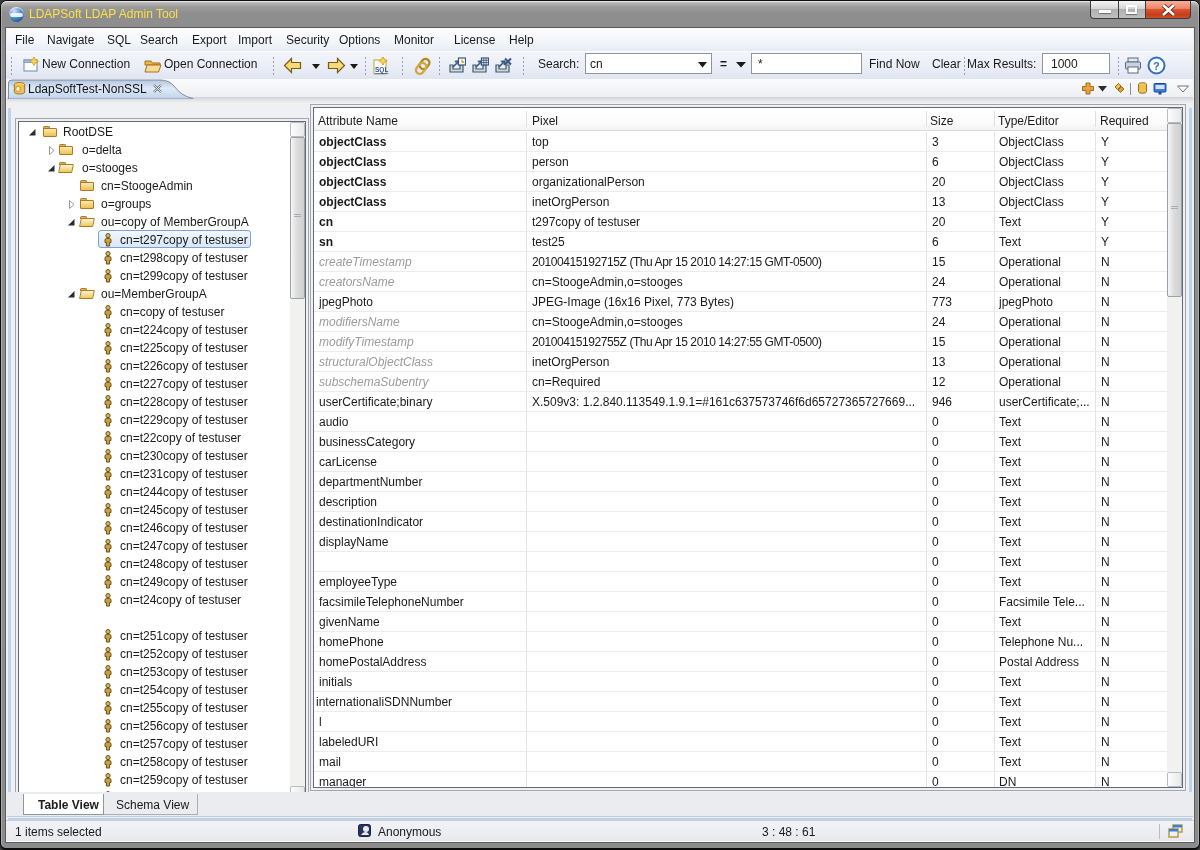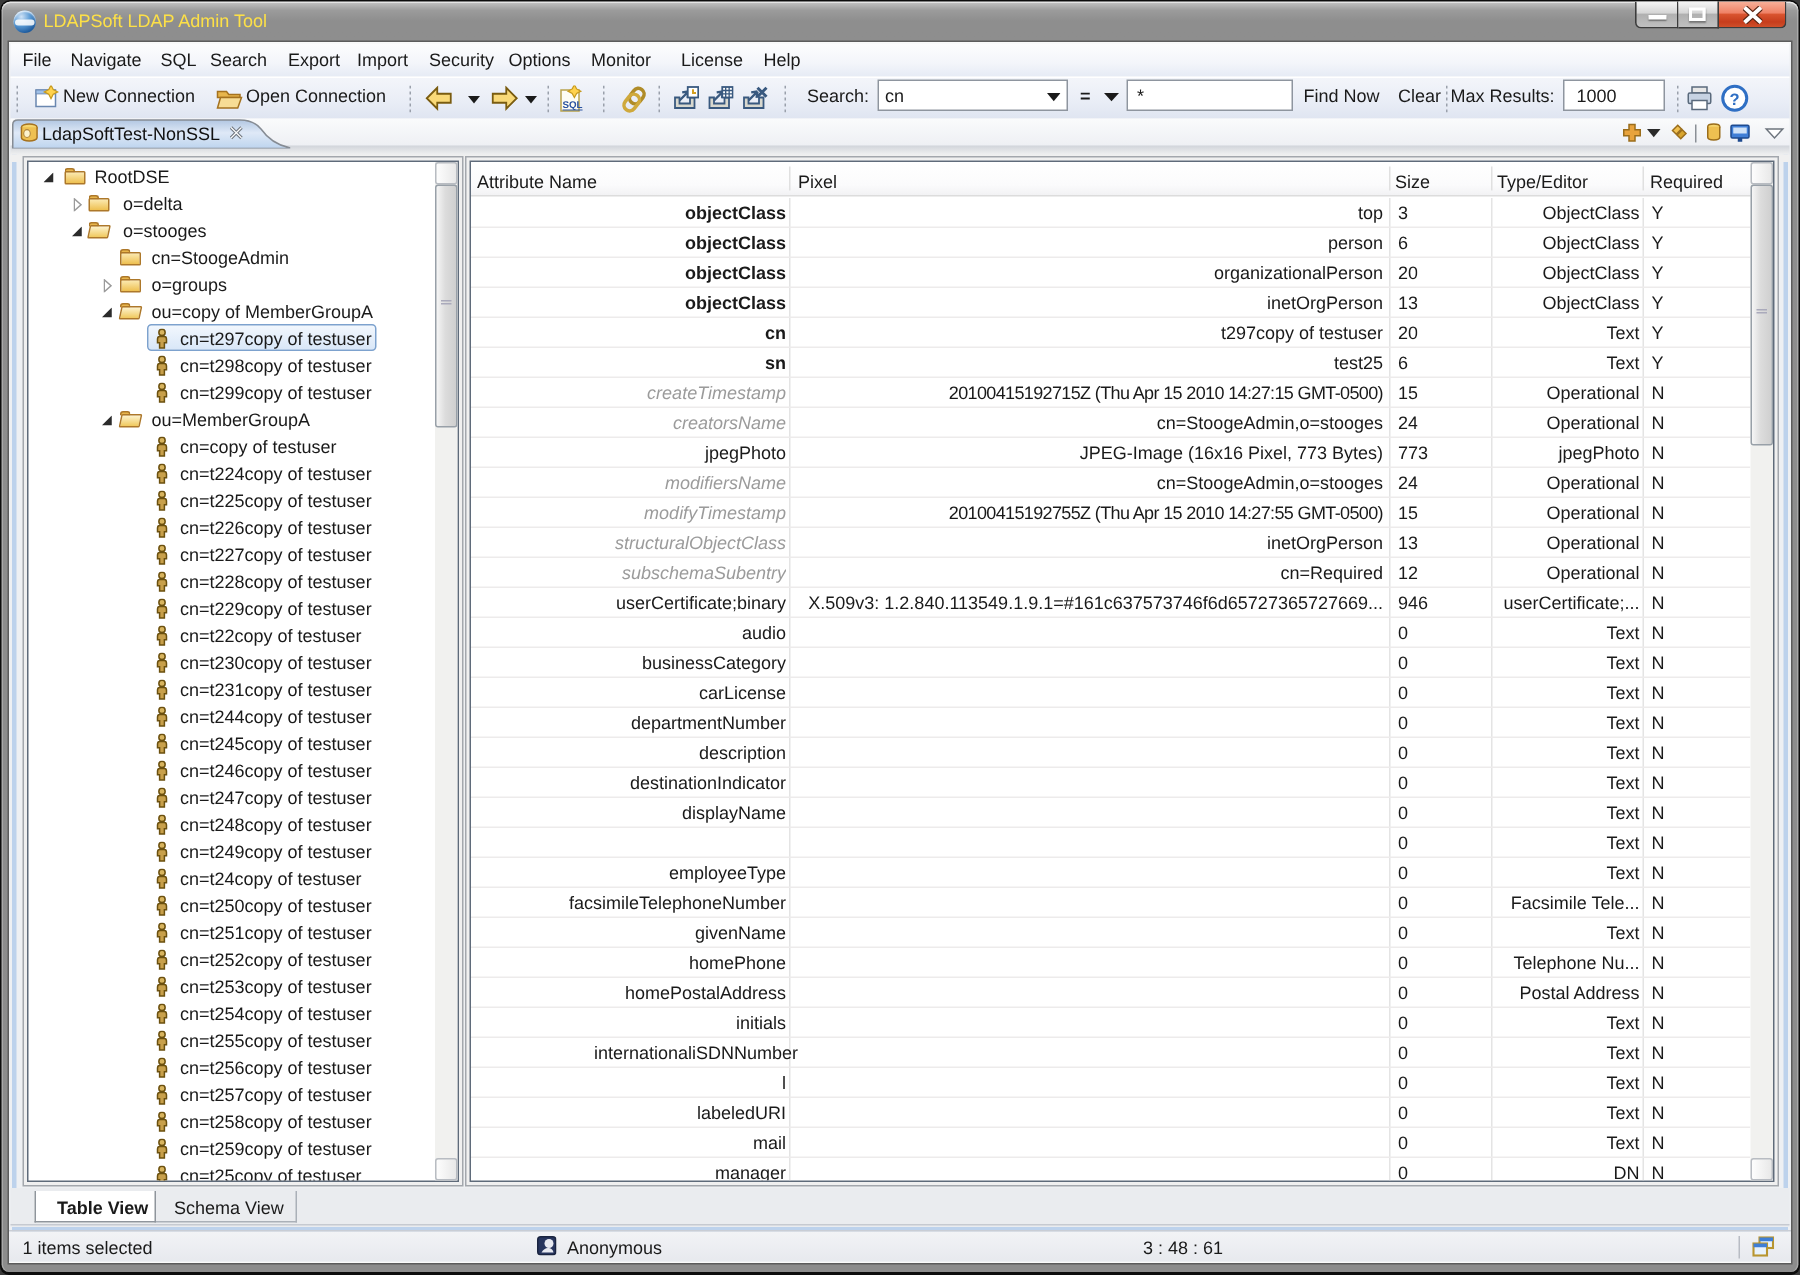--- a/index.html
+++ b/index.html
@@ -18,21 +18,21 @@
 
 .wbtn{position:absolute;top:1px;height:18px;border:1px solid #3c3c3c;border-top:none;}
 #btnmin{left:1090px;width:29px;border-radius:0 0 0 4px;background:linear-gradient(#f6f6f6,#d5d5d5 45%,#b0b0b0 50%,#c0c0c0);}
 #btnmax{left:1119px;width:27px;border-left:none;background:linear-gradient(#f6f6f6,#d5d5d5 45%,#b0b0b0 50%,#c0c0c0);}
 #btnclose{left:1146px;width:45px;border-left:none;border-radius:0 0 4px 0;background:linear-gradient(#f6b19a,#ef8165 45%,#d9542f 50%,#c63d1c 80%,#cf4f2a);}
 #btnmin i{position:absolute;left:8px;top:9px;width:12px;height:3px;background:#fff;box-shadow:0 1px 1px rgba(0,0,0,.4);}
 #btnmax i{position:absolute;left:7px;top:4px;width:11px;height:9px;border:2px solid #fff;box-shadow:0 1px 1px rgba(0,0,0,.35);background:transparent;}
 #btnclose svg{position:absolute;left:16px;top:3px;}
 
 #client{position:absolute;left:6px;top:28px;right:6px;bottom:8px;background:#eef0f3;
- border-top:1px solid #fafafa;border-bottom:1px solid #fafafa;box-shadow:0 0 0 1px #5c5c5c;text-align:right;}
+ border-top:1px solid #fafafa;border-bottom:1px solid #fafafa;box-shadow:0 0 0 1px #5c5c5c;}
 #blueedge{position:absolute;left:2px;top:50px;right:2px;height:742px;box-shadow:inset 0 0 0 3px #bdd2ec;}
 
 #menubar{position:absolute;left:1px;top:0px;right:1px;height:22px;background:linear-gradient(#fdfdfe,#f3f5fa 60%,#e6ebf5);}
 .mi{position:absolute;top:4px;}
 
 #toolbar{position:absolute;left:1px;top:22px;right:1px;height:28px;background:linear-gradient(#f3f5fa,#e9edf6 60%,#dfe5f1);border-top:1px solid #fff;}
 .tsep{position:absolute;top:5px;height:18px;width:1px;background-image:linear-gradient(#9aa0ab 2px,transparent 2px);background-size:1px 4px;}
 .tbtxt{position:absolute;top:5px;color:#1a1a1a;}
 .field{position:absolute;top:1px;height:21px;background:#fff;border:1px solid #8e959f;}
 
@@ -219,21 +219,21 @@
         <ellipse cx="4.5" cy="2.5" rx="4" ry="1.8" fill="#f5d56e" stroke="#9a6d1b"></ellipse>
         <path d="M.5 2.5 v7 a4 1.8 0 0 0 8 0 v-7" fill="#eec051" stroke="#9a6d1b"></path>
       </g>
 <g transform="translate(72,0)">
         <rect x="0" y="1.5" width="12" height="8.5" rx="1" fill="#3f7ed6" stroke="#1d4a8f"></rect>
         <rect x="1.5" y="3" width="9" height="4" fill="#cfe2f8"></rect>
         <rect x="4.5" y="10" width="3" height="2.5" fill="#1d4a8f"></rect>
       </g>
 <path d="M95.5 4 h11 l-5.5 6 z" fill="#fff" stroke="#6e757e"></path>
 </svg>
-    <div class="panel" style="left:9px;top:75px;width:294px;height:687px">
+    <div class="panel" style="left:9px;top:89px;width:294px;height:687px">
       <div class="panelin" id="treepanel">
         <div class="trow" style="top:1.0px;left:0;right:0">
           <svg class="abs" style="left:10px;top:6px" width="7" height="7">
             <path d="M6.5 0 L6.5 6.5 L0 6.5 Z" fill="#2b2b2b"></path>
           </svg>
           <span class="folder" style="left:24px">
             <span class="back"></span>
             <span class="front"></span>
           </span>
           <span class="abs" style="left:44px;top:0px">RootDSE</span>
@@ -428,27 +428,20 @@
             <path d="M1 7.2 Q1 5.4 2.5 5.4 L5.5 5.4 Q7 5.4 7 7.2 L7 9.5 L5.6 9.5 L5.6 13 L2.4 13 L2.4 9.5 L1 9.5 Z" fill="#c8a04b" stroke="#6b500f" stroke-width="1"></path>
           </svg>
           <span class="abs" style="left:101px;top:0px">cn=t249copy of testuser</span>
         </div>
 <div class="trow" style="top:469.0px;left:0;right:0">
           <svg class="person" style="left:85px" width="8" height="14" viewBox="0 0 8 14">
             <circle cx="4" cy="2.6" r="2.1" fill="#d8b45e" stroke="#6b500f" stroke-width="1"></circle>
             <path d="M1 7.2 Q1 5.4 2.5 5.4 L5.5 5.4 Q7 5.4 7 7.2 L7 9.5 L5.6 9.5 L5.6 13 L2.4 13 L2.4 9.5 L1 9.5 Z" fill="#c8a04b" stroke="#6b500f" stroke-width="1"></path>
           </svg>
           <span class="abs" style="left:101px;top:0px">cn=t24copy of testuser</span>
-        </div>
-<div class="trow" style="top:487.0px;left:0;right:0">
-          <svg class="person" style="left:85px" width="8" height="14" viewBox="0 0 8 14">
-            <circle cx="4" cy="2.6" r="2.1" fill="#d8b45e" stroke="#6b500f" stroke-width="1"></circle>
-            <path d="M1 7.2 Q1 5.4 2.5 5.4 L5.5 5.4 Q7 5.4 7 7.2 L7 9.5 L5.6 9.5 L5.6 13 L2.4 13 L2.4 9.5 L1 9.5 Z" fill="#c8a04b" stroke="#6b500f" stroke-width="1"></path>
-          </svg>
-          <span class="abs" style="left:101px;top:0px">cn=t250copy of testuser</span>
         </div>
 <div class="trow" style="top:505.0px;left:0;right:0">
           <svg class="person" style="left:85px" width="8" height="14" viewBox="0 0 8 14">
             <circle cx="4" cy="2.6" r="2.1" fill="#d8b45e" stroke="#6b500f" stroke-width="1"></circle>
             <path d="M1 7.2 Q1 5.4 2.5 5.4 L5.5 5.4 Q7 5.4 7 7.2 L7 9.5 L5.6 9.5 L5.6 13 L2.4 13 L2.4 9.5 L1 9.5 Z" fill="#c8a04b" stroke="#6b500f" stroke-width="1"></path>
           </svg>
           <span class="abs" style="left:101px;top:0px">cn=t251copy of testuser</span>
         </div>
 <div class="trow" style="top:523.0px;left:0;right:0">
           <svg class="person" style="left:85px" width="8" height="14" viewBox="0 0 8 14">
@@ -724,21 +717,21 @@
             <span class="c" style="left:685px;width:94px">Postal Address</span>
             <span class="c" style="left:787px">N</span>
           </div>
           <div class="row" style="top:540px;left:0;right:0">
             <span class="c" style="left:5px;width:205px">initials</span>
             <span class="c" style="left:618px">0</span>
             <span class="c" style="left:685px;width:94px">Text</span>
             <span class="c" style="left:787px">N</span>
           </div>
           <div class="row" style="top:560px;left:0;right:0">
-            <span class="c" style="left:13px;width:205px">internationaliSDNNumber</span>
+            <span class="c" style="left:2px;width:205px">internationaliSDNNumber</span>
             <span class="c" style="left:618px">0</span>
             <span class="c" style="left:685px;width:94px">Text</span>
             <span class="c" style="left:787px">N</span>
           </div>
           <div class="row" style="top:580px;left:0;right:0">
             <span class="c" style="left:5px;width:205px">l</span>
             <span class="c" style="left:618px">0</span>
             <span class="c" style="left:685px;width:94px">Text</span>
             <span class="c" style="left:787px">N</span>
           </div>

